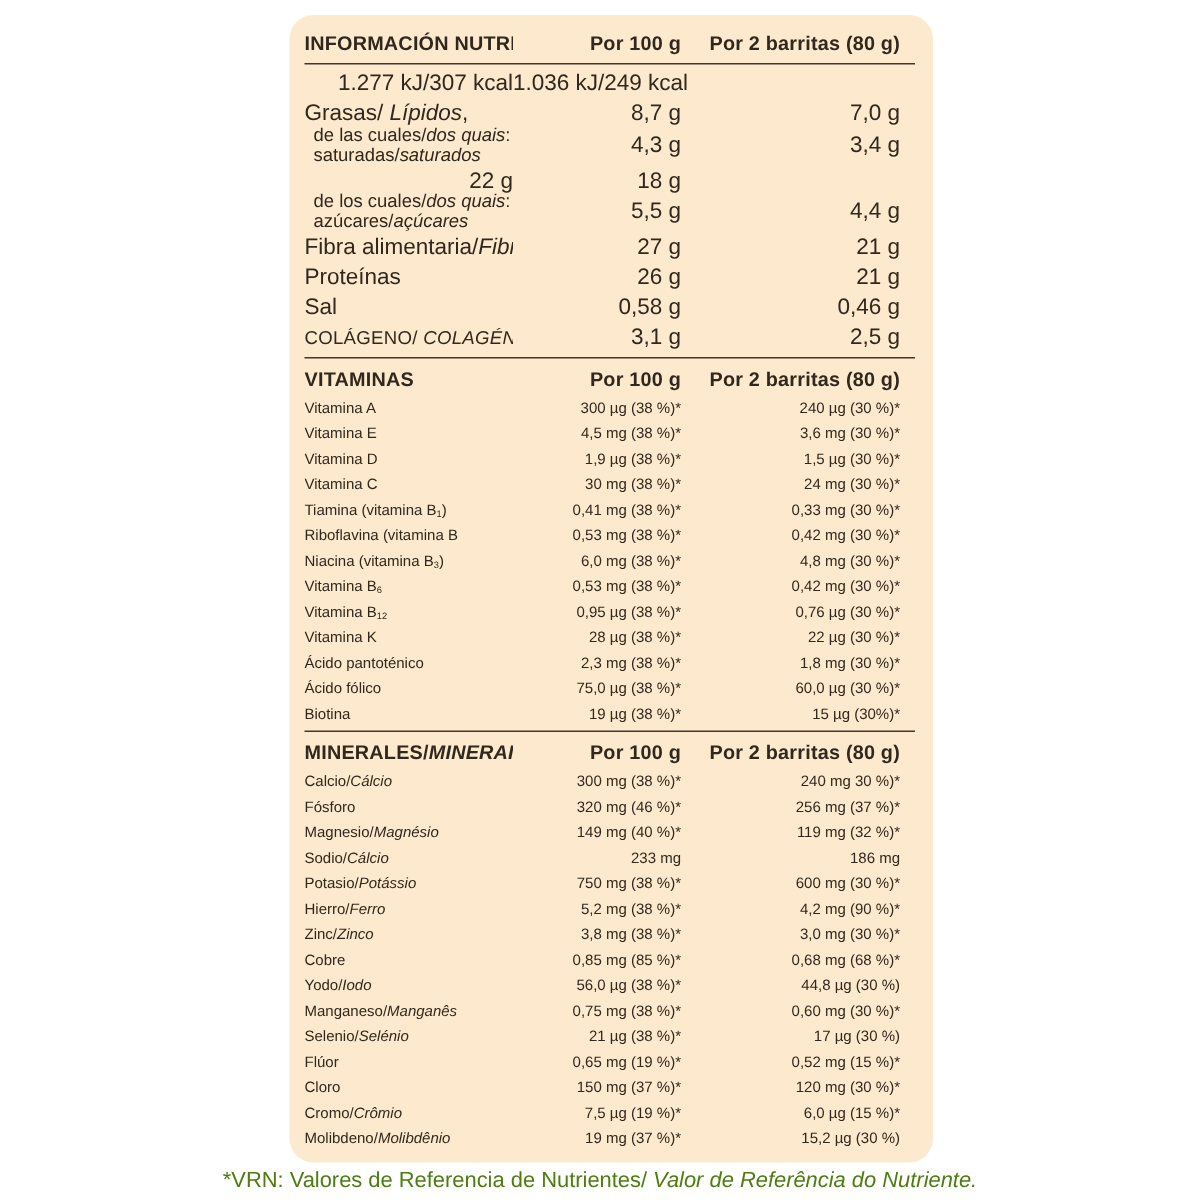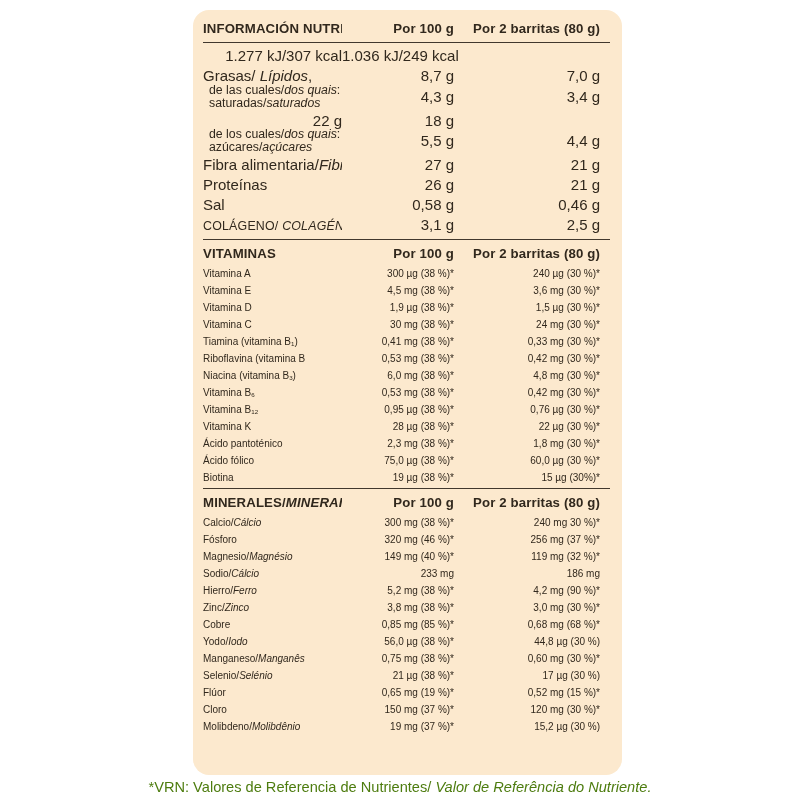--- a/index.html
+++ b/index.html
@@ -192,20 +192,25 @@
           <div class="lbl"><span>Magnesio/</span><span class="it">Magnésio</span></div>
           <div class="v">149 mg (40 %)*</div>
           <div class="v">119 mg (32 %)*</div>
         </div>
         <div class="row dense">
           <div class="lbl"><span>Sodio/</span><span class="it">Cálcio</span></div>
           <div class="v">233 mg</div>
           <div class="v">186 mg</div>
         </div>
         <div class="row dense">
+          <div class="lbl"><span>Potasio/</span><span class="it">Potássio</span></div>
+          <div class="v">750 mg (38 %)*</div>
+          <div class="v">600 mg (30 %)*</div>
+        </div>
+        <div class="row dense">
           <div class="lbl"><span>Hierro/</span><span class="it">Ferro</span></div>
           <div class="v">5,2 mg (38 %)*</div>
           <div class="v">4,2 mg (90 %)*</div>
         </div>
         <div class="row dense">
           <div class="lbl"><span>Zinc/</span><span class="it">Zinco</span></div>
           <div class="v">3,8 mg (38 %)*</div>
           <div class="v">3,0 mg (30 %)*</div>
         </div>
         <div class="row dense">
@@ -230,20 +235,25 @@
         </div>
         <div class="row dense">
           <div class="lbl"><span>Flúor</span></div>
           <div class="v">0,65 mg (19 %)*</div>
           <div class="v">0,52 mg (15 %)*</div>
         </div>
         <div class="row dense">
           <div class="lbl"><span>Cloro</span></div>
           <div class="v">150 mg (37 %)*</div>
           <div class="v">120 mg (30 %)*</div>
+        </div>
+        <div class="row dense">
+          <div class="lbl"><span>Cromo/</span><span class="it">Crômio</span></div>
+          <div class="v">7,5 µg (19 %)*</div>
+          <div class="v">6,0 µg (15 %)*</div>
         </div>
         <div class="row dense">
           <div class="lbl"><span>Molibdeno/</span><span class="it">Molibdênio</span></div>
           <div class="v">19 mg (37 %)*</div>
           <div class="v">15,2 µg (30 %)</div>
         </div>
       </div>
     </div>
 </div>
 

